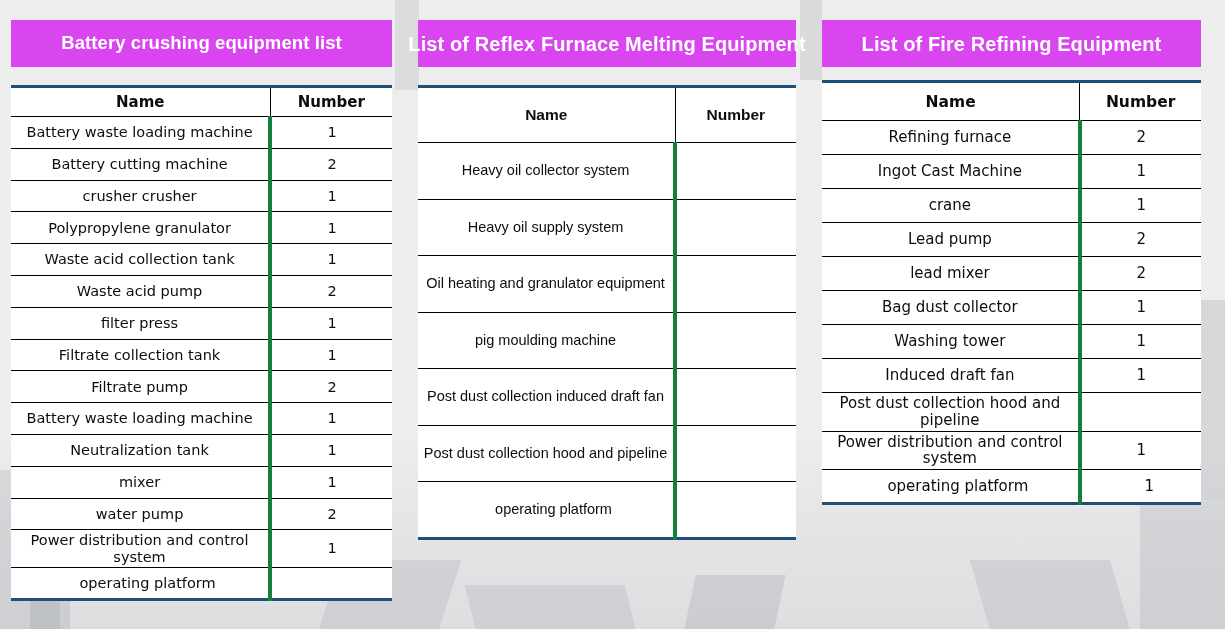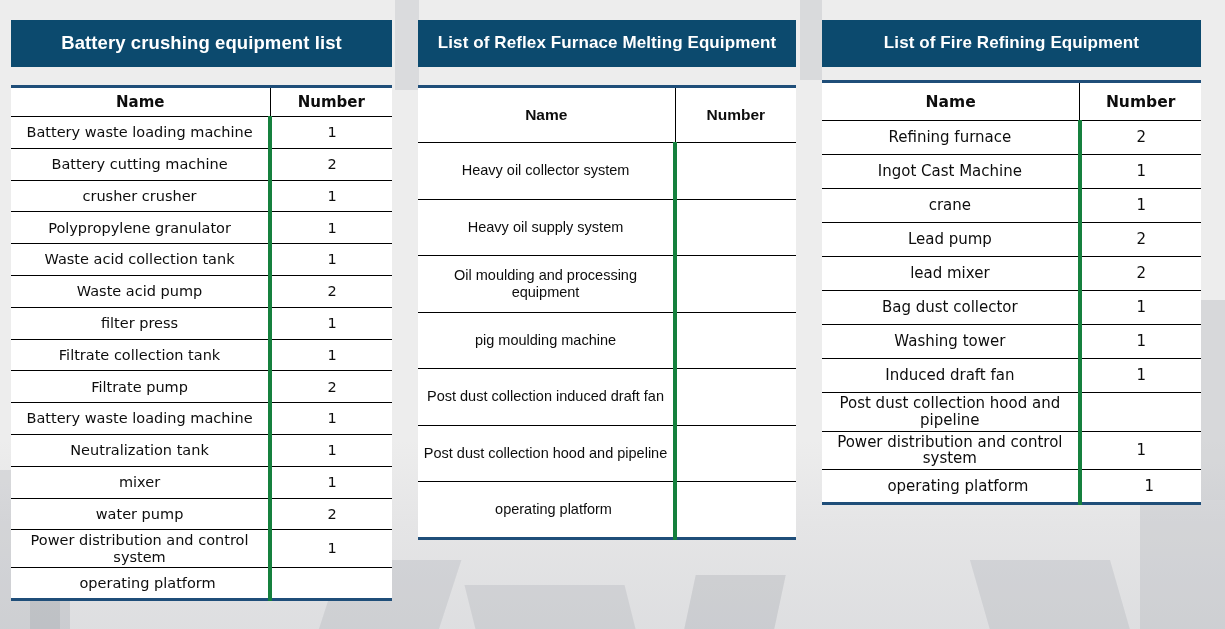--- a/index.html
+++ b/index.html
@@ -59,39 +59,39 @@
   .panel.p2 { left: 418px; width: 378px; }
   .panel.p3 { left: 822px; width: 379px; }
 
   
   .title-bar {
     position: absolute;
     top: 20px;
     left: 0;
     right: 0;
     height: 47px;
-    background: #0c4a6e;
+    background: #d946ef;
     display: flex;
     align-items: center;
     justify-content: center;
     box-sizing: border-box;
     padding: 0 8px;
   }
   .title-bar .ttl {
     color: #ffffff;
     font-family: "Liberation Sans", sans-serif;
     font-weight: bold;
     font-size: 18.5px;
     letter-spacing: 0.1px;
     text-align: center;
     line-height: 1.1;
     white-space: nowrap;
   }
   .panel.p2 .title-bar .ttl,
-  .panel.p3 .title-bar .ttl { font-size: 17px; text-align: right; }
+  .panel.p3 .title-bar .ttl { font-size: 20px; text-align: right; }
 
   
   .tbl-wrap {
     position: absolute;
     left: 0;
     right: 0;
   }
   .panel.p1 .tbl-wrap { top: 85px; }
   .panel.p2 .tbl-wrap { top: 85px; }
   .panel.p3 .tbl-wrap { top: 80px; }
@@ -266,21 +266,21 @@
             </tr>
             <tr>
                 <td class="nm">Heavy oil collector system</td>
                 <td class="num"></td>
               </tr>
             <tr>
                 <td class="nm">Heavy oil supply system</td>
                 <td class="num"></td>
               </tr>
             <tr>
-                <td class="nm two-line">Oil moulding and processing equipment</td>
+                <td class="nm two-line">Oil heating and granulator equipment</td>
                 <td class="num"></td>
               </tr>
             <tr>
                 <td class="nm">pig moulding machine</td>
                 <td class="num"></td>
               </tr>
             <tr>
                 <td class="nm two-line">Post dust collection induced draft fan</td>
                 <td class="num"></td>
               </tr>

